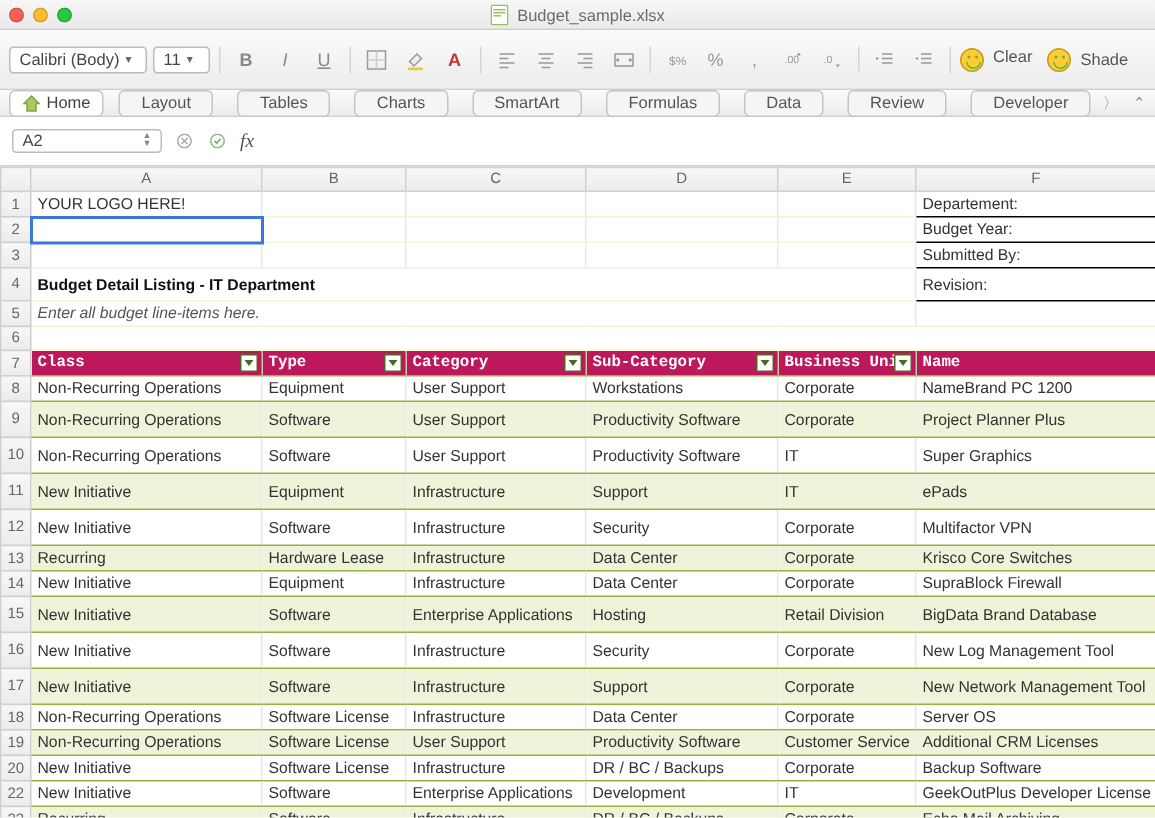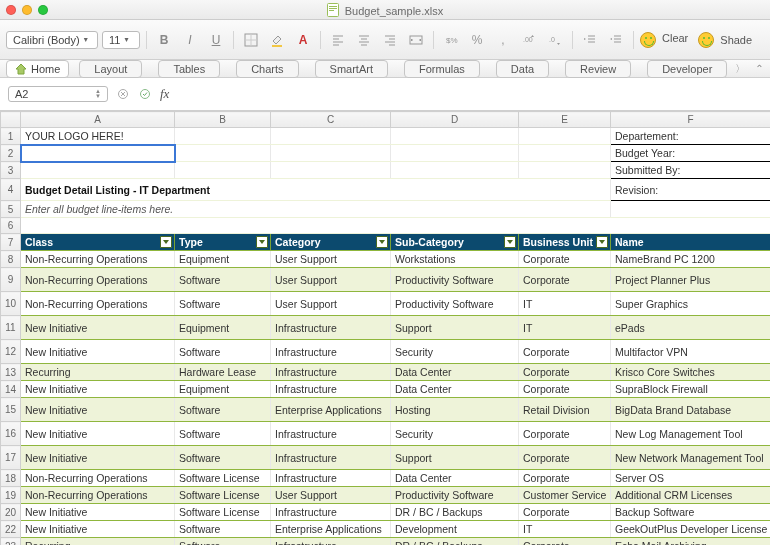--- a/index.html
+++ b/index.html
@@ -132,26 +132,27 @@
 
 
 .meta-cell { border: 1px solid #000 !important; padding: 2px 4px; }
 
 
 .title-cell { font-weight: bold; font-size: 17px; color: #111; }
 .subtitle-cell { font-style: italic; font-size: 10px; color: #555; }
 
 
 tr.hdr td.cell {
-  background: #0c4a6e;
+  background: #be185d;
   color: #fff;
   font-weight: bold;
   border-right: 1px solid #7aa232;
   border-bottom: 1px solid #7aa232;
   position: relative;
+  font-family: Liberation Mono, monospace;
 }
 .filter-btn {
   position: absolute; right: 2px; top: 2px;
   width: 12px; height: 12px;
   background: #fff; border: 1px solid #4b6a20; border-radius: 1px;
   display: flex; align-items: center; justify-content: center;
 }
 .filter-btn::after {
   content: ""; width: 0; height: 0;
   border-left: 3px solid transparent;

